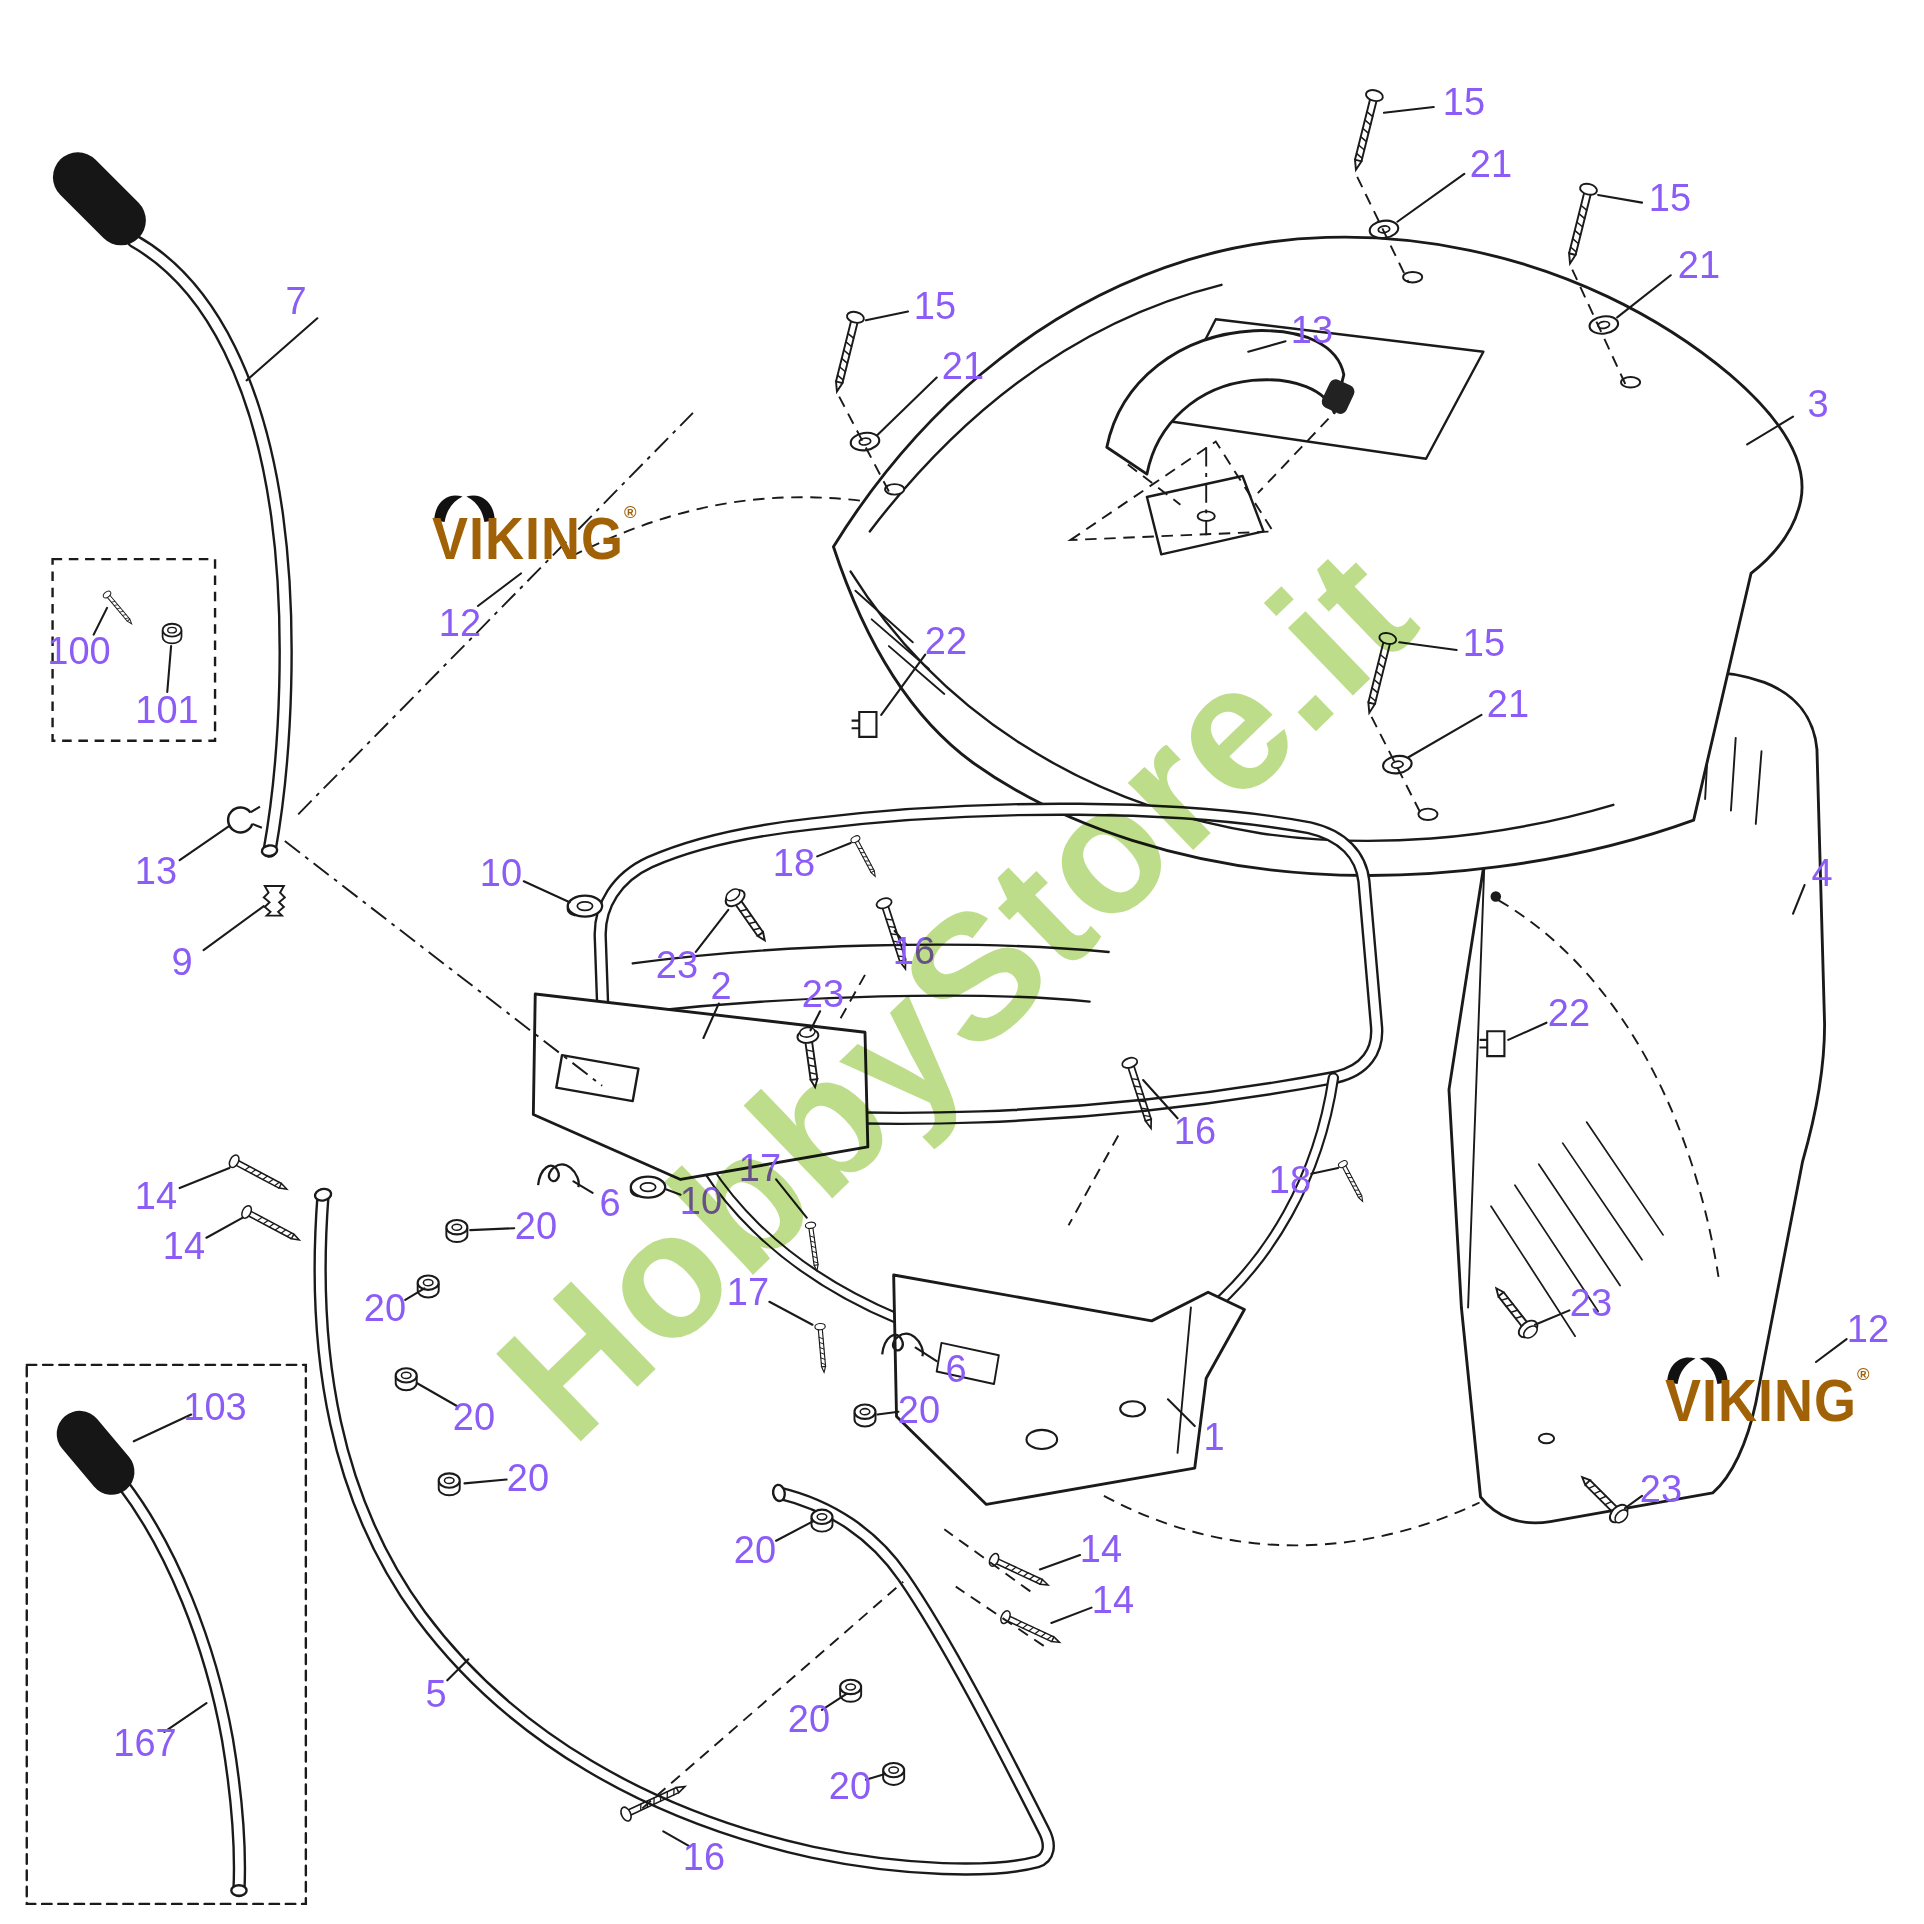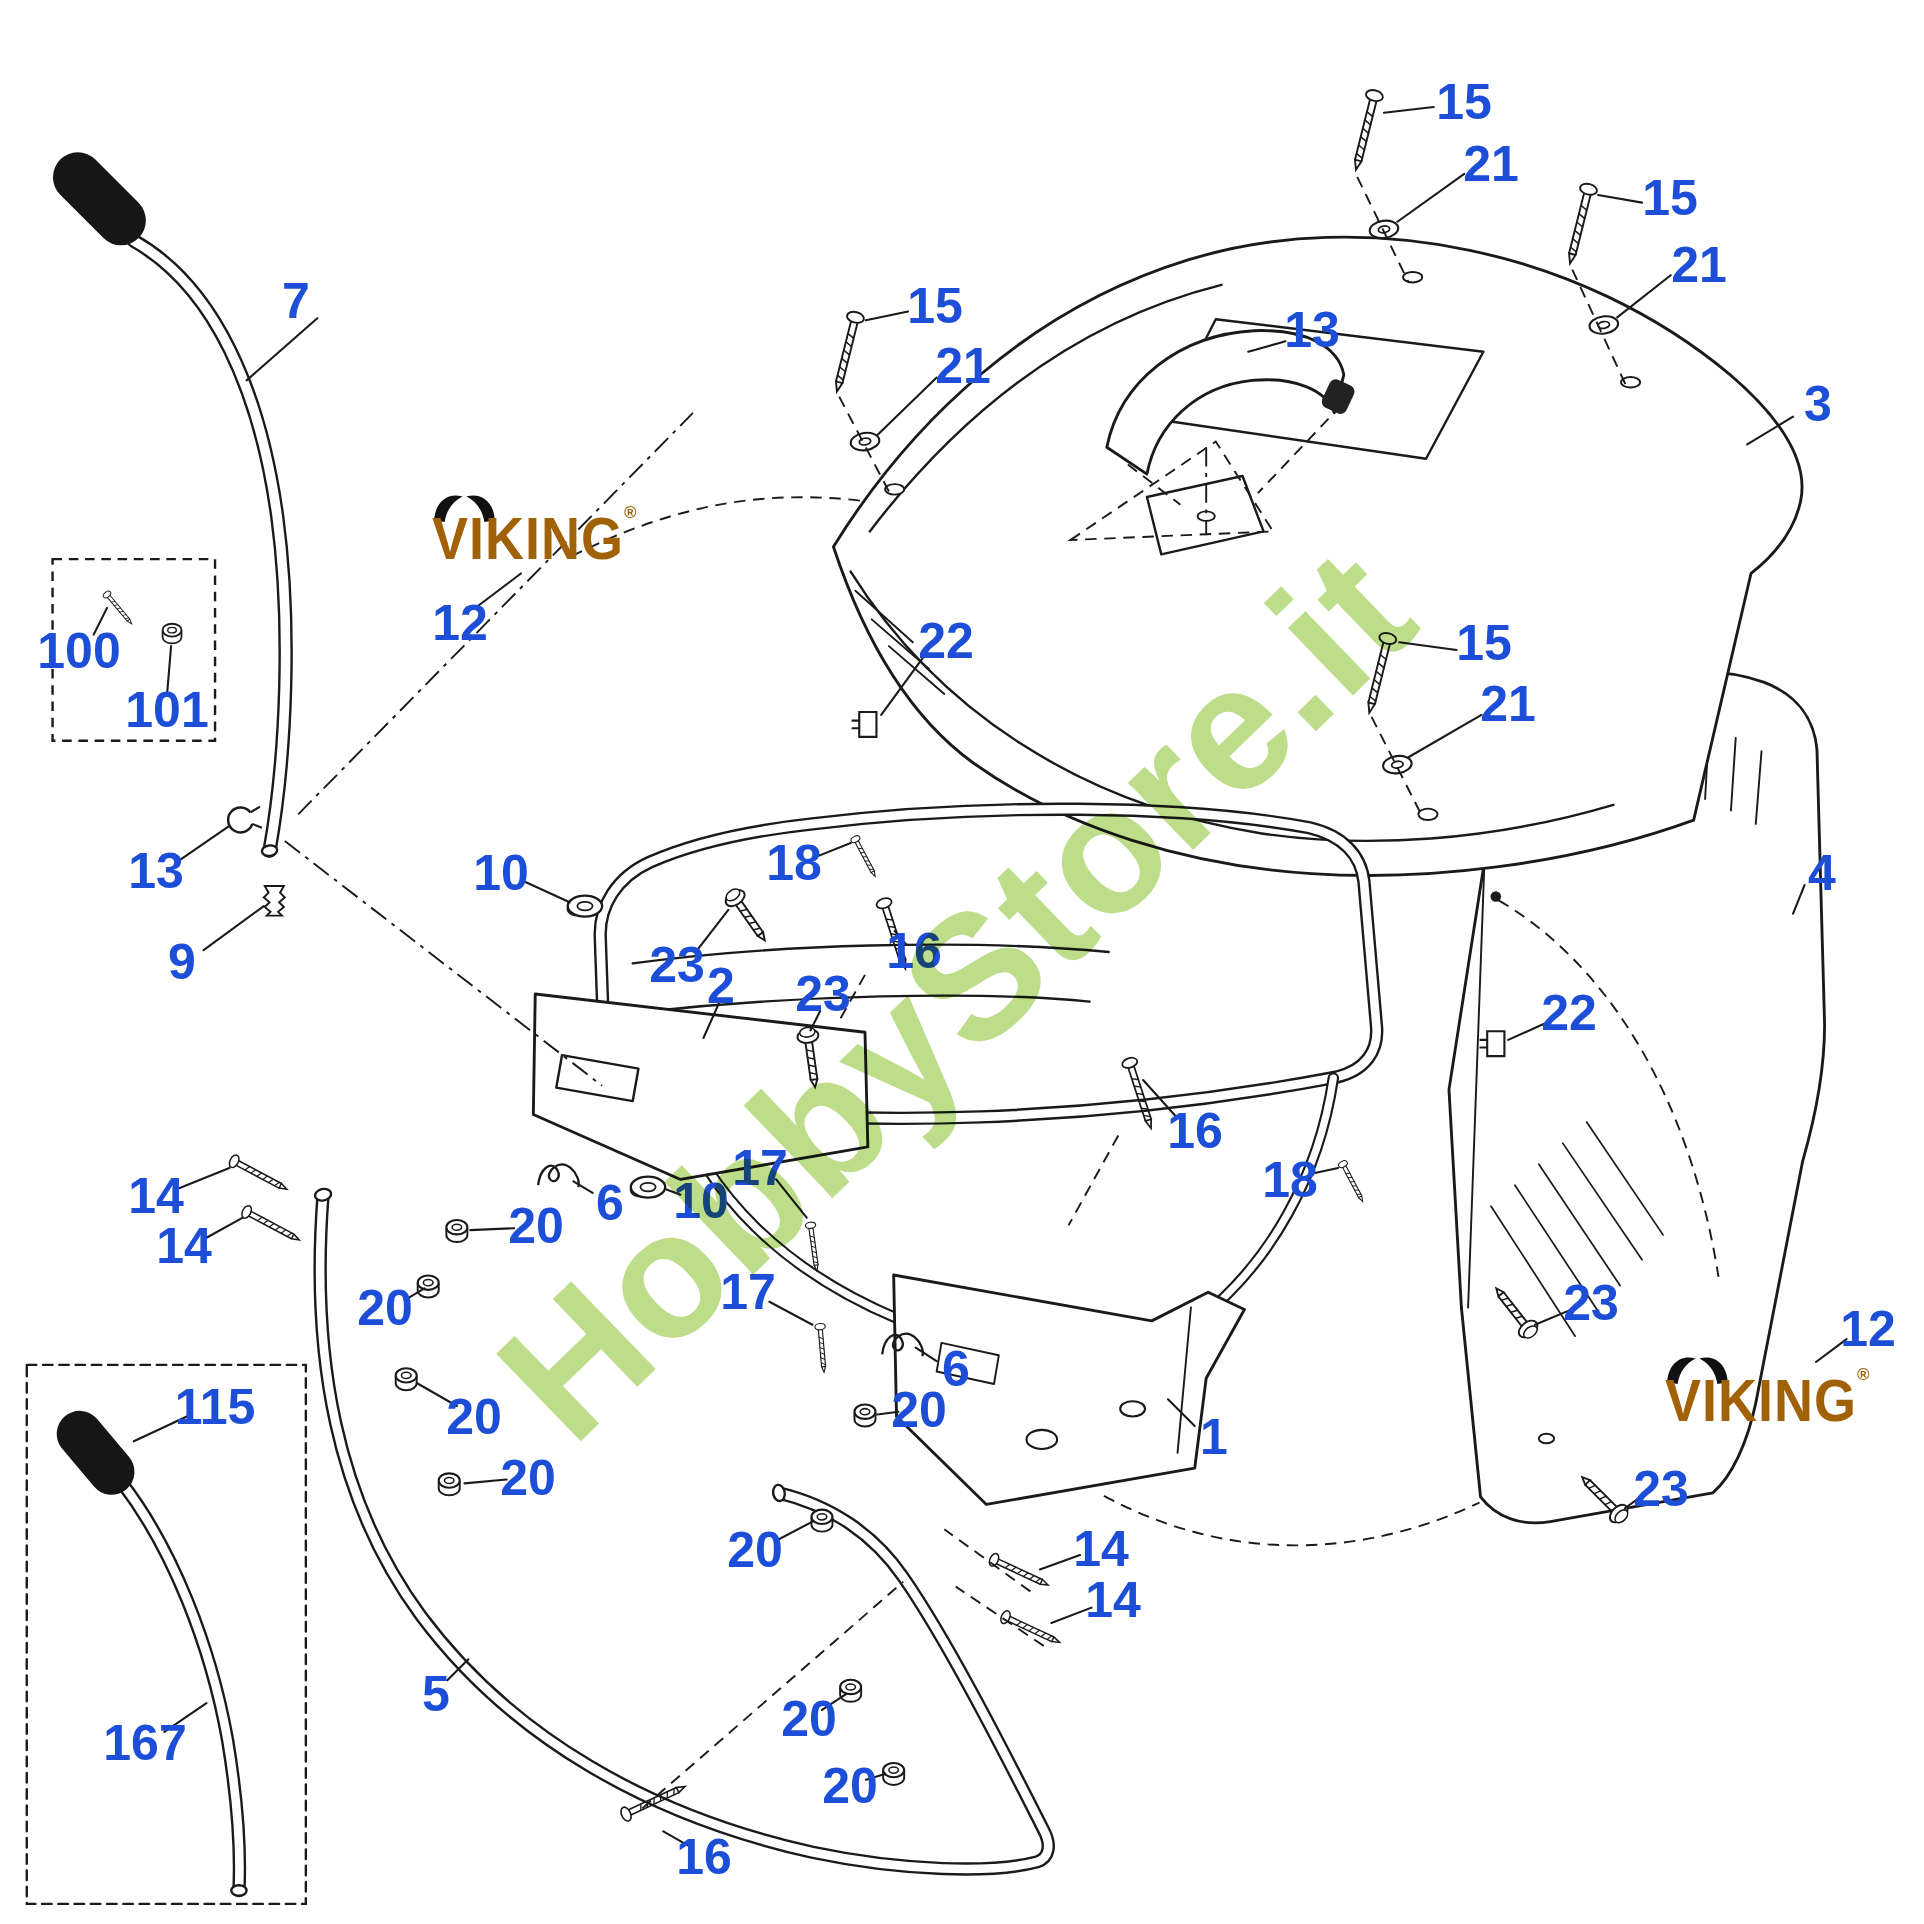--- a/index.html
+++ b/index.html
@@ -1,20 +1,20 @@
 <!DOCTYPE html>
 <html><head>
 <meta charset="utf-8">
 <style>
   html,body{margin:0;padding:0;background:#fff;}
   #stage{position:relative;width:1924px;height:1924px;background:#fff;overflow:hidden;
          font-family:"Liberation Sans",sans-serif;color:#1a1a1a;}
   #art{position:absolute;left:0;top:0;}
-  .lbl{position:absolute;transform:translate(-50%,-50%);font-weight:bold;font-size:50px;
-       color:#1d4ed8;white-space:nowrap;line-height:1;}
+  .lbl{position:absolute;transform:translate(-50%,-50%);font-weight:normal;font-size:38px;
+       color:#8b5cf6;white-space:nowrap;line-height:1;}
   .watermark{position:absolute;left:956px;top:994px;
        transform:translate(-50%,-50%) rotate(-44deg);
        font-size:177px;font-weight:bold;letter-spacing:1.9px;white-space:nowrap;
        color:rgba(145,198,62,0.60);mix-blend-mode:multiply;pointer-events:none;}
   .viking{position:absolute;font-weight:900;color:#a16207;}
   .viking .word{font-size:54px;letter-spacing:1px;display:inline-block;transform:scaleY(1.08);}
   .viking .reg{font-size:17px;vertical-align:top;position:relative;top:-3.8px;}
   .viking .horns{position:absolute;left:-3.8px;top:-19px;}
 </style>
 </head>
@@ -275,21 +275,21 @@
 <div class="lbl" style="left:701px;top:1201px">10</div>
 <div class="lbl" style="left:760px;top:1168px">17</div>
 <div class="lbl" style="left:536px;top:1226px">20</div>
 <div class="lbl" style="left:385px;top:1308px">20</div>
 <div class="lbl" style="left:748px;top:1292px">17</div>
 <div class="lbl" style="left:474px;top:1417px">20</div>
 <div class="lbl" style="left:528px;top:1478px">20</div>
 <div class="lbl" style="left:1591px;top:1303px">23</div>
 <div class="lbl" style="left:1868px;top:1329px">12</div>
 <div class="lbl" style="left:956px;top:1369px">6</div>
-<div class="lbl" style="left:215px;top:1407px">115</div>
+<div class="lbl" style="left:215px;top:1407px">103</div>
 <div class="lbl" style="left:919px;top:1410px">20</div>
 <div class="lbl" style="left:1214px;top:1437px">1</div>
 <div class="lbl" style="left:1661px;top:1489px">23</div>
 <div class="lbl" style="left:755px;top:1550px">20</div>
 <div class="lbl" style="left:1101px;top:1549px">14</div>
 <div class="lbl" style="left:1113px;top:1600px">14</div>
 <div class="lbl" style="left:145px;top:1743px">167</div>
 <div class="lbl" style="left:436px;top:1694px">5</div>
 <div class="lbl" style="left:809px;top:1719px">20</div>
 <div class="lbl" style="left:850px;top:1786px">20</div>

